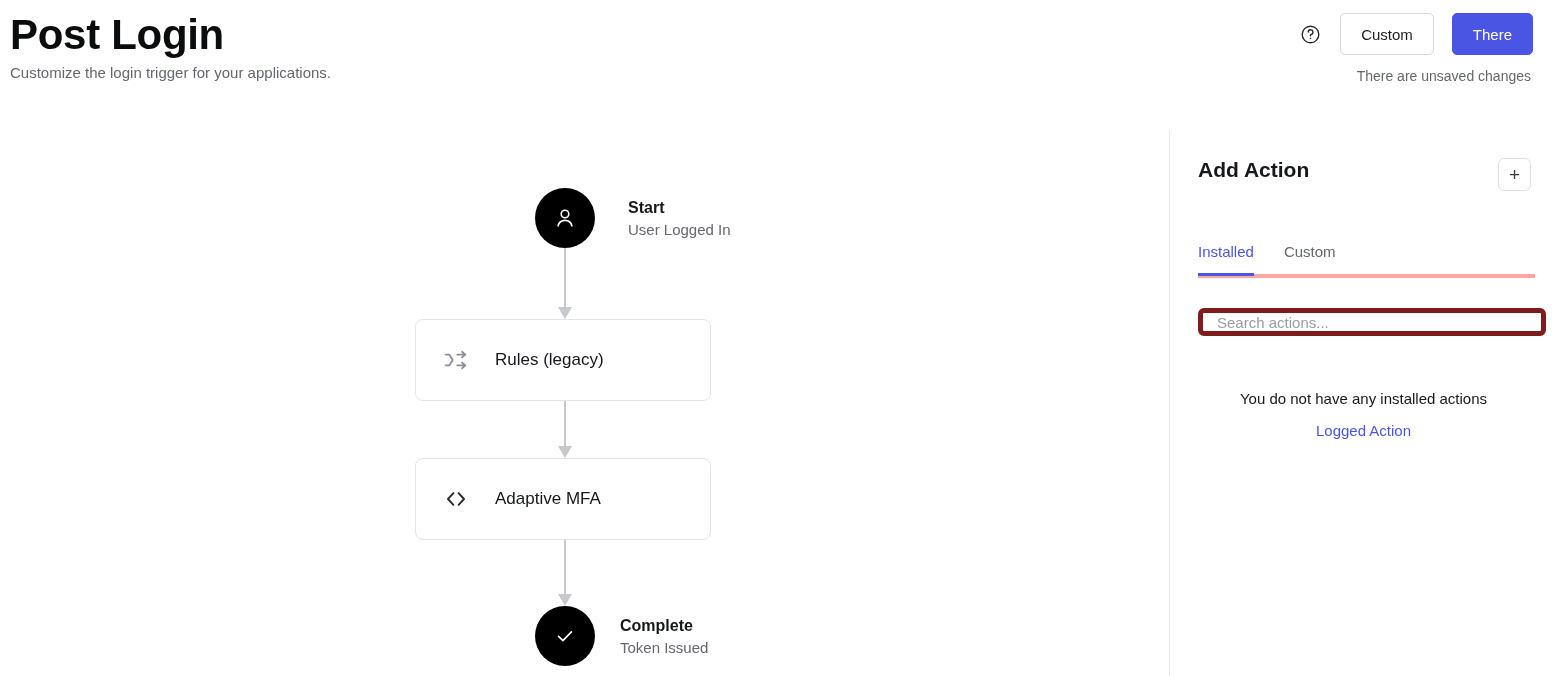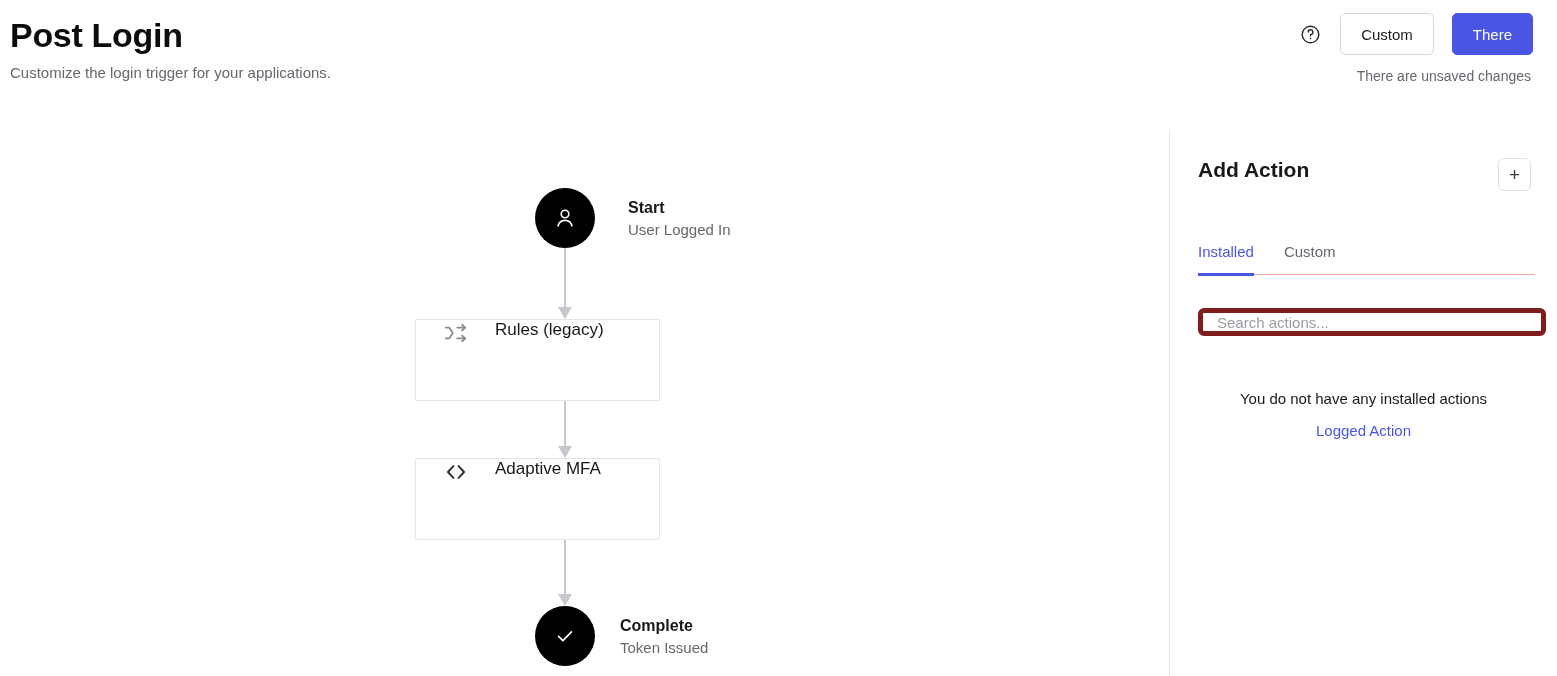--- a/index.html
+++ b/index.html
@@ -11,21 +11,21 @@
     -webkit-font-smoothing: antialiased;
     overflow: hidden;
   }
 
   .page { position: relative; width: 1557px; height: 676px; }
 
   
   .header { position: absolute; top: 0; left: 0; width: 1557px; height: 120px; }
   .page-title {
     position: absolute; left: 10px; top: 14px;
-    font-size: 34px; font-weight: 700; color: #0b0c0e;
+    font-size: 42px; font-weight: 700; color: #0b0c0e;
     letter-spacing: -0.3px; line-height: 42px;
   }
   .page-subtitle {
     position: absolute; left: 10px; top: 63px;
     font-size: 15px; color: #65676e; line-height: 20px;
   }
 
   .header-actions {
     position: absolute; right: 24px; top: 13px;
     display: flex; align-items: center; gap: 18px;
@@ -71,23 +71,23 @@
     font-size: 16px; font-weight: 700; color: #16181c; line-height: 21px;
   }
   .endpoint-sub {
     font-size: 15px; color: #65676e; line-height: 21px; margin-top: 1px;
   }
 
   .start-node { left: 535px; top: 68px; gap: 17px; }
   .complete-node { left: 535px; top: 486px; gap: 9px; }
 
   .action-card {
-    position: absolute; left: 415px; width: 245px; height: 82px;
-    background: #ffffff; border: 1px solid #e3e4e8; border-radius: 2px;
-    display: flex; cursor: pointer;
+    position: absolute; left: 415px; width: 296px; height: 82px;
+    background: #ffffff; border: 1px solid #e3e4e8; border-radius: 8px;
+    display: flex; align-items: center; cursor: pointer;
   }
   .card-rules { top: 199px; }
   .card-mfa { top: 338px; }
   .card-icon {
     width: 26px; height: 26px; margin-left: 27px; flex: none;
     display: flex; align-items: center; justify-content: center;
   }
   .card-label {
     margin-left: 26px; font-size: 17px; color: #16181c;
   }
@@ -121,21 +121,21 @@
   }
   .panel-title { font-size: 21px; font-weight: 700; color: #16181c; }
   .add-btn {
     width: 33px; height: 33px; border: 1px solid #dfe0e4; border-radius: 6px;
     background: #ffffff; display: flex; align-items: center; justify-content: center;
     font-size: 19px; color: #3b3d42; cursor: pointer; line-height: 1;
   }
 
   .tabs {
     position: absolute; left: 28px; top: 113px; right: 22px;
-    border-bottom: 1px solid #fca5a5;
+    border-bottom: 4px solid #fca5a5;
     display: flex; gap: 30px;
   }
   .tab {
     font-size: 15px; color: #65676e; padding-bottom: 13px;
     cursor: pointer; border-bottom: 3px solid transparent;
     margin-bottom: -2px;
   }
   .tab.active { color: #4a55e3; border-bottom-color: #4a55e3; }
 
   .search-input {

